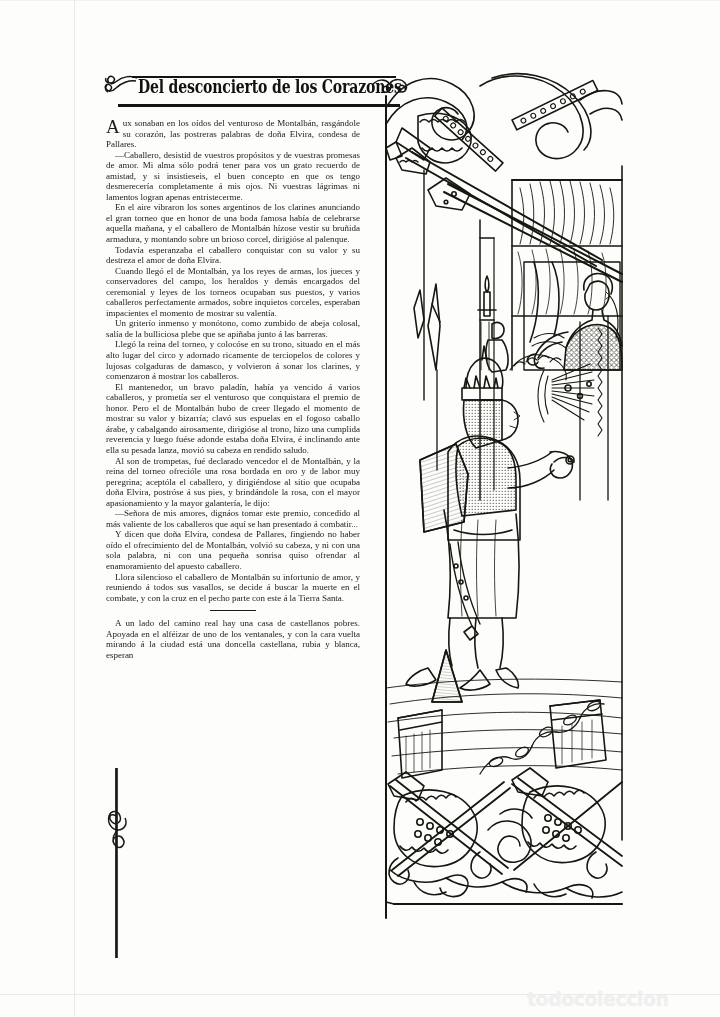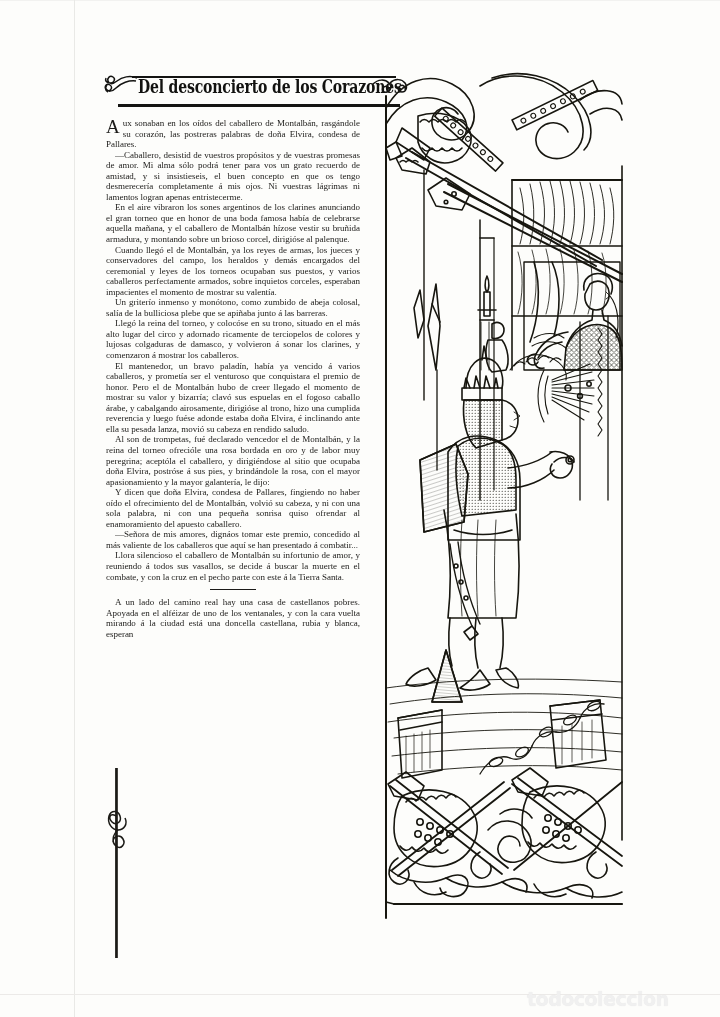--- a/index.html
+++ b/index.html
@@ -123,32 +123,33 @@
           <path d="M1 10 C6 5 13 5 17 9 C20 12 19 17 15 18 C11 19 9 15 12 13 C15 11 18 14 17 17"></path>
           <path d="M18 9 C23 4 30 5 33 9 C36 13 34 18 30 18 C26 18 25 14 28 12 C31 10 34 13 33 16"></path>
         </g>
       </svg>
     </div>
 
     <div class="text-col">
       <div class="body-stack" style="top:0px;">
 
         <p class="body first">
-          <span class="dropcap">A</span><span>ux sonaban en los oídos del caballero de Montalbán, rasgándole su corazón, las postreras palabras de doña Elvira, condesa de Pallares.</span>
+          <span class="dropcap">A</span><span>ux sonaban en los oídos del venturoso de Montalbán, rasgándole su corazón, las postreras palabras de doña Elvira, condesa de Pallares.</span>
         </p>
 
         <p class="body dash">—Caballero, desistid de vuestros propósitos y de vuestras promesas de amor. Mi alma sólo podrá tener para vos un grato recuerdo de amistad, y si insistieseis, el buen concepto en que os tengo desmerecería completamente á mis ojos. Ni vuestras lágrimas ni lamentos logran apenas entristecerme.</p>
         <p class="body">En el aire vibraron los sones argentinos de los clarines anunciando el gran torneo que en honor de una boda famosa había de celebrarse aquella mañana, y el caballero de Montalbán hízose vestir su bruñida armadura, y montando sobre un brioso corcel, dirigióse al palenque.</p>
+        <p class="body">Todavía esperanzaba el caballero conquistar con su valor y su destreza el amor de doña Elvira.</p>
         <p class="body">Cuando llegó el de Montalbán, ya los reyes de armas, los jueces y conservadores del campo, los heraldos y demás encargados del ceremonial y leyes de los torneos ocupaban sus puestos, y varios caballeros perfectamente armados, sobre inquietos corceles, esperaban impacientes el momento de mostrar su valentía.</p>
         <p class="body">Un griterío inmenso y monótono, como zumbido de abeja colosal, salía de la bulliciosa plebe que se apiñaba junto á las barreras.</p>
         <p class="body">Llegó la reina del torneo, y colocóse en su trono, situado en el más alto lugar del circo y adornado ricamente de terciopelos de colores y lujosas colgaduras de damasco, y volvieron á sonar los clarines, y comenzaron á mostrar los caballeros.</p>
         <p class="body">El mantenedor, un bravo paladín, había ya vencido á varios caballeros, y prometía ser el venturoso que conquistara el premio de honor. Pero el de Montalbán hubo de creer llegado el momento de mostrar su valor y bizarría; clavó sus espuelas en el fogoso caballo árabe, y cabalgando airosamente, dirigióse al trono, hizo una cumplida reverencia y luego fuése adonde estaba doña Elvira, é inclinando ante ella su pesada lanza, movió su cabeza en rendido saludo.</p>
         <p class="body">Al son de trompetas, fué declarado vencedor el de Montalbán, y la reina del torneo ofrecióle una rosa bordada en oro y de labor muy peregrina; aceptóla el caballero, y dirigiéndose al sitio que ocupaba doña Elvira, postróse á sus pies, y brindándole la rosa, con el mayor apasionamiento y la mayor galantería, le dijo:</p>
+        <p class="body dash">—Señora de mis amores, dignáos tomar este premio, concedido al más valiente de los caballeros que aquí se han presentado á combatir...</p>
         <p class="body">Y dicen que doña Elvira, condesa de Pallares, fingiendo no haber oído el ofrecimiento del de Montalbán, volvió su cabeza, y ni con una sola palabra, ni con una pequeña sonrisa quiso ofrendar al enamoramiento del apuesto caballero.</p>
-        <p class="body dash">—Señora de mis amores, dignáos tomar este premio, concedido al más valiente de los caballeros que aquí se han presentado á combatir...</p>
         <p class="body">Llora silencioso el caballero de Montalbán su infortunio de amor, y reuniendo á todos sus vasallos, se decide á buscar la muerte en el combate, y con la cruz en el pecho parte con este á la Tierra Santa.</p>
 
         <div class="para-sep"></div>
 
         <p class="body">A un lado del camino real hay una casa de castellanos pobres. Apoyada en el alféizar de uno de los ventanales, y con la cara vuelta mirando á la ciudad está una doncella castellana, rubia y blanca, esperan</p>
       </div>
 
       <svg class="left-rule" viewBox="0 0 26 190">
         <g fill="none" stroke="#1b1a16" stroke-width="1.5">
           <path d="M13 0 L13 190"></path>

